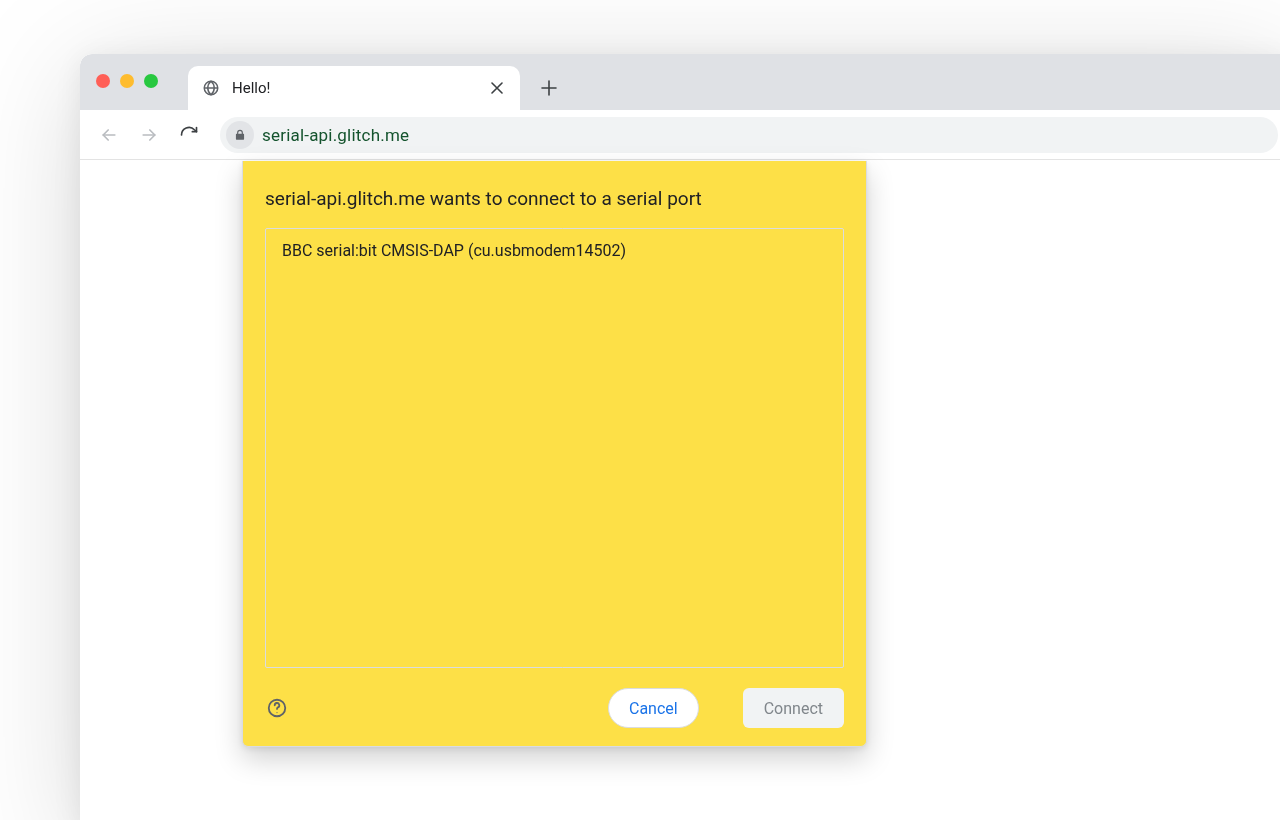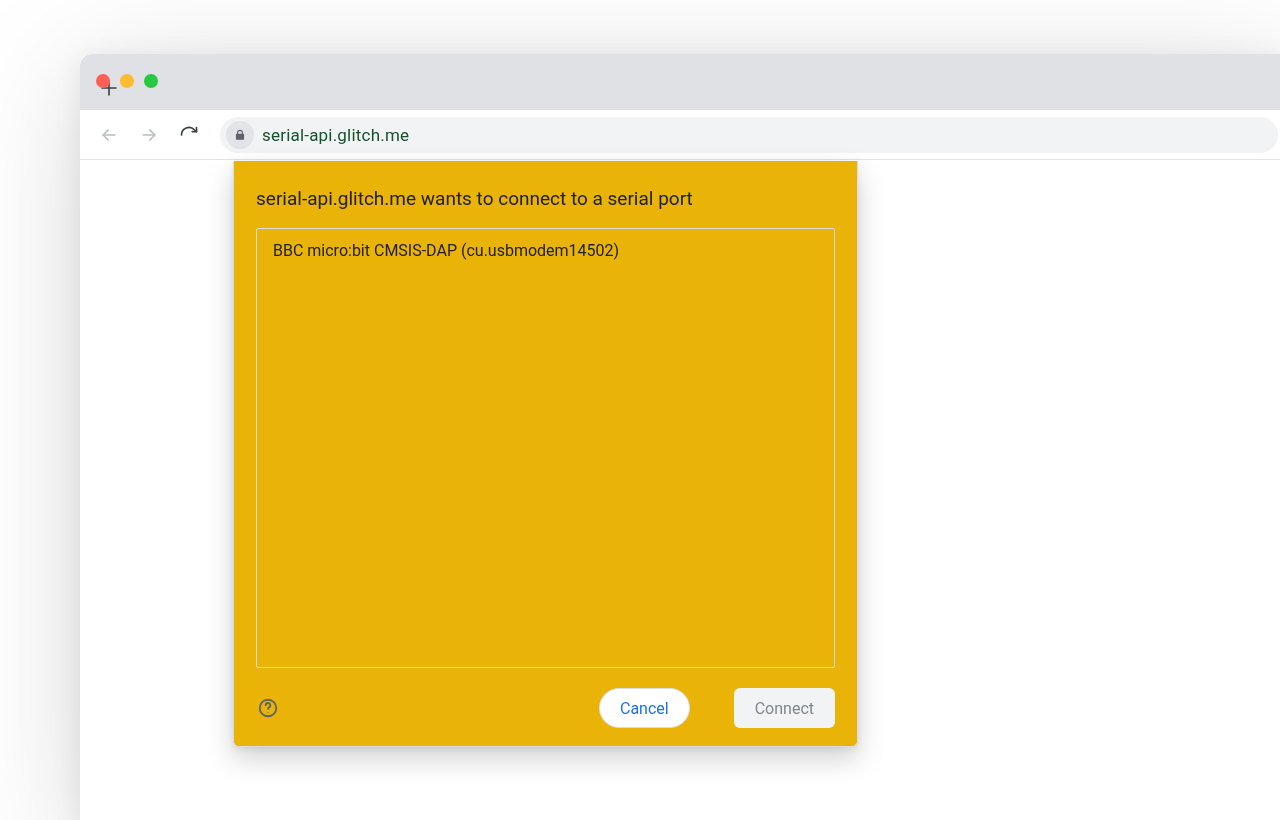--- a/index.html
+++ b/index.html
@@ -56,22 +56,22 @@
     margin-left: 8px;
   }
   .lock-chip { width: 28px; height: 28px; border-radius: 14px; background: #e2e4e7; display: inline-flex; align-items: center; justify-content: center; color: #5f6368; }
   .url { font-size: 17px; color: #14532d; letter-spacing: 0.2px; }
 
   
   .content { position: relative; width: 100%; height: calc(100% - 106px); background: #fff; }
 
   
   .dialog {
-    position: absolute; left: 153px; top: 1px; width: 625px;
-    background: #eab308; border: 1px solid #dadce0; border-top: none;
+    position: absolute; left: 162px; top: 1px; width: 625px;
+    background: #fde047; border: 1px solid #dadce0; border-top: none;
     border-bottom-left-radius: 6px; border-bottom-right-radius: 6px;
     box-shadow: 0 12px 28px rgba(0,0,0,0.18), 0 2px 6px rgba(0,0,0,0.08);
     padding: 20px 22px 18px 22px;
   }
   .dialog .heading { font-size: 19px; color: #202124; margin: 6px 0 18px 0; font-weight: 400; }
   .device-list {
     border: 1px solid #dadce0; border-radius: 2px; height: 440px; overflow: auto;
   }
   .device-item { padding: 12px 16px; font-size: 16px; color: #202124; cursor: pointer; }
 
@@ -96,20 +96,35 @@
   <div class="shadow-wrap">
     <div class="browser">
 
       <div class="tabstrip">
         <div class="traffic">
           <span class="dot red"></span>
           <span class="dot yellow"></span>
           <span class="dot green"></span>
         </div>
 
+        <div class="tab">
+          <span class="favicon">
+            <svg width="18" height="18" viewBox="0 0 24 24" fill="none" stroke="#5f6368" stroke-width="2">
+              <circle cx="12" cy="12" r="9"></circle>
+              <path d="M3 12h18"></path>
+              <path d="M12 3c2.8 2.4 4.3 5.7 4.3 9s-1.5 6.6-4.3 9c-2.8-2.4-4.3-5.7-4.3-9S9.2 5.4 12 3z"></path>
+            </svg>
+          </span>
+          <span class="title">Hello!</span>
+          <span class="close">
+            <svg width="12" height="12" viewBox="0 0 12 12" stroke="#3c4043" stroke-width="1.6" stroke-linecap="round">
+              <path d="M1 1 L11 11 M11 1 L1 11"></path>
+            </svg>
+          </span>
+        </div>
 
         <span class="newtab">
           <svg width="16" height="16" viewBox="0 0 16 16" stroke="#3c4043" stroke-width="1.6" stroke-linecap="round">
             <path d="M8 1v14M1 8h14"></path>
           </svg>
         </span>
       </div>
 
       <div class="toolbar">
         <span class="nav-btn disabled">
@@ -139,21 +154,21 @@
           </span>
           <span class="url">serial-api.glitch.me</span>
         </div>
       </div>
 
       <div class="content">
         <div class="dialog">
           <div class="heading">serial-api.glitch.me wants to connect to a serial port</div>
 
           <div class="device-list">
-            <div class="device-item">BBC micro:bit CMSIS-DAP (cu.usbmodem14502)</div>
+            <div class="device-item">BBC serial:bit CMSIS-DAP (cu.usbmodem14502)</div>
           </div>
 
           <div class="dialog-footer">
             <span class="help">
               <svg width="22" height="22" viewBox="0 0 24 24" fill="none" stroke="#5f6368" stroke-width="2" stroke-linecap="round" stroke-linejoin="round">
                 <circle cx="12" cy="12" r="9"></circle>
                 <path d="M9.5 9a2.5 2.5 0 1 1 3.5 2.3c-.8.4-1 .9-1 1.7"></path>
                 <circle cx="12" cy="17" r="0.6" fill="#5f6368" stroke="none"></circle>
               </svg>
             </span>

